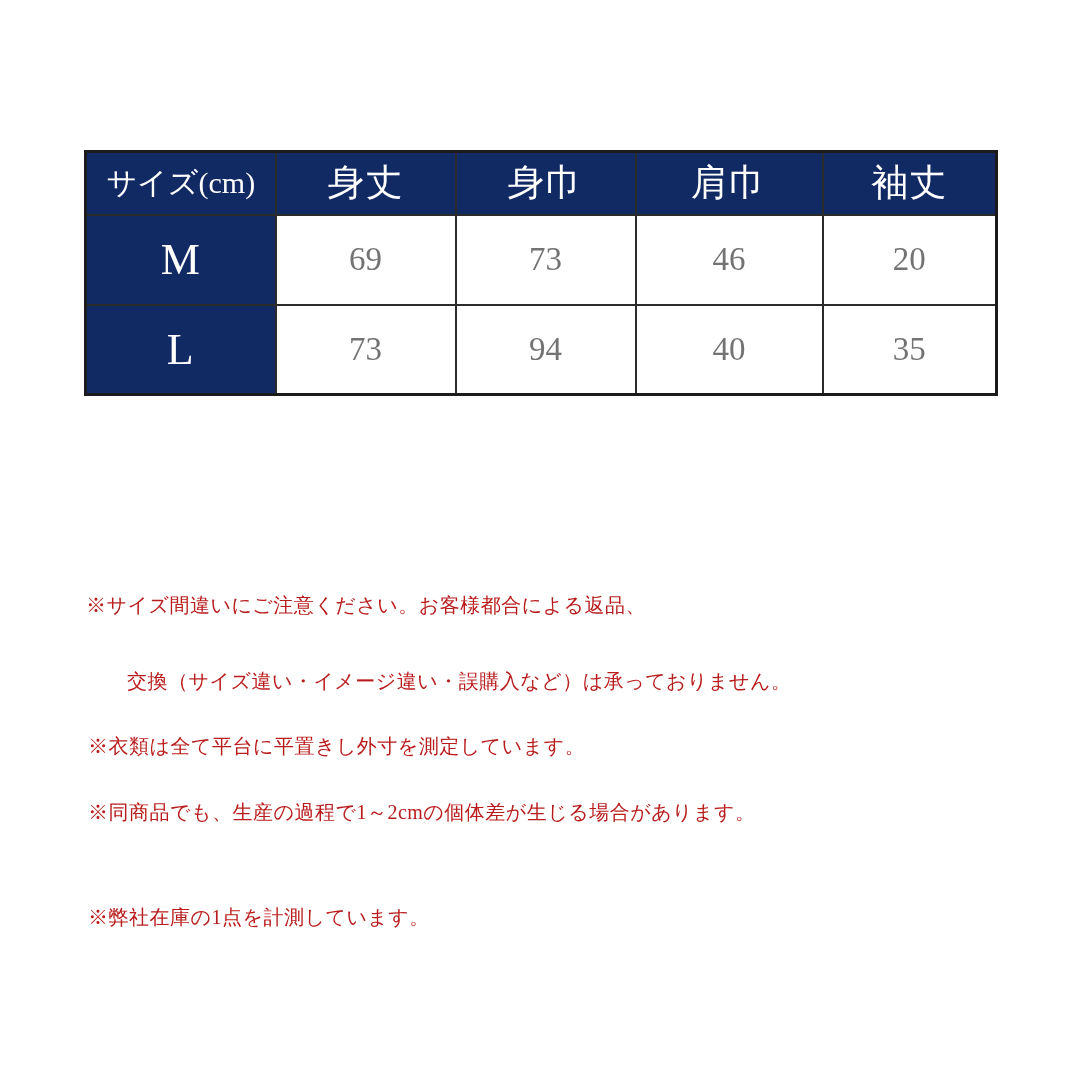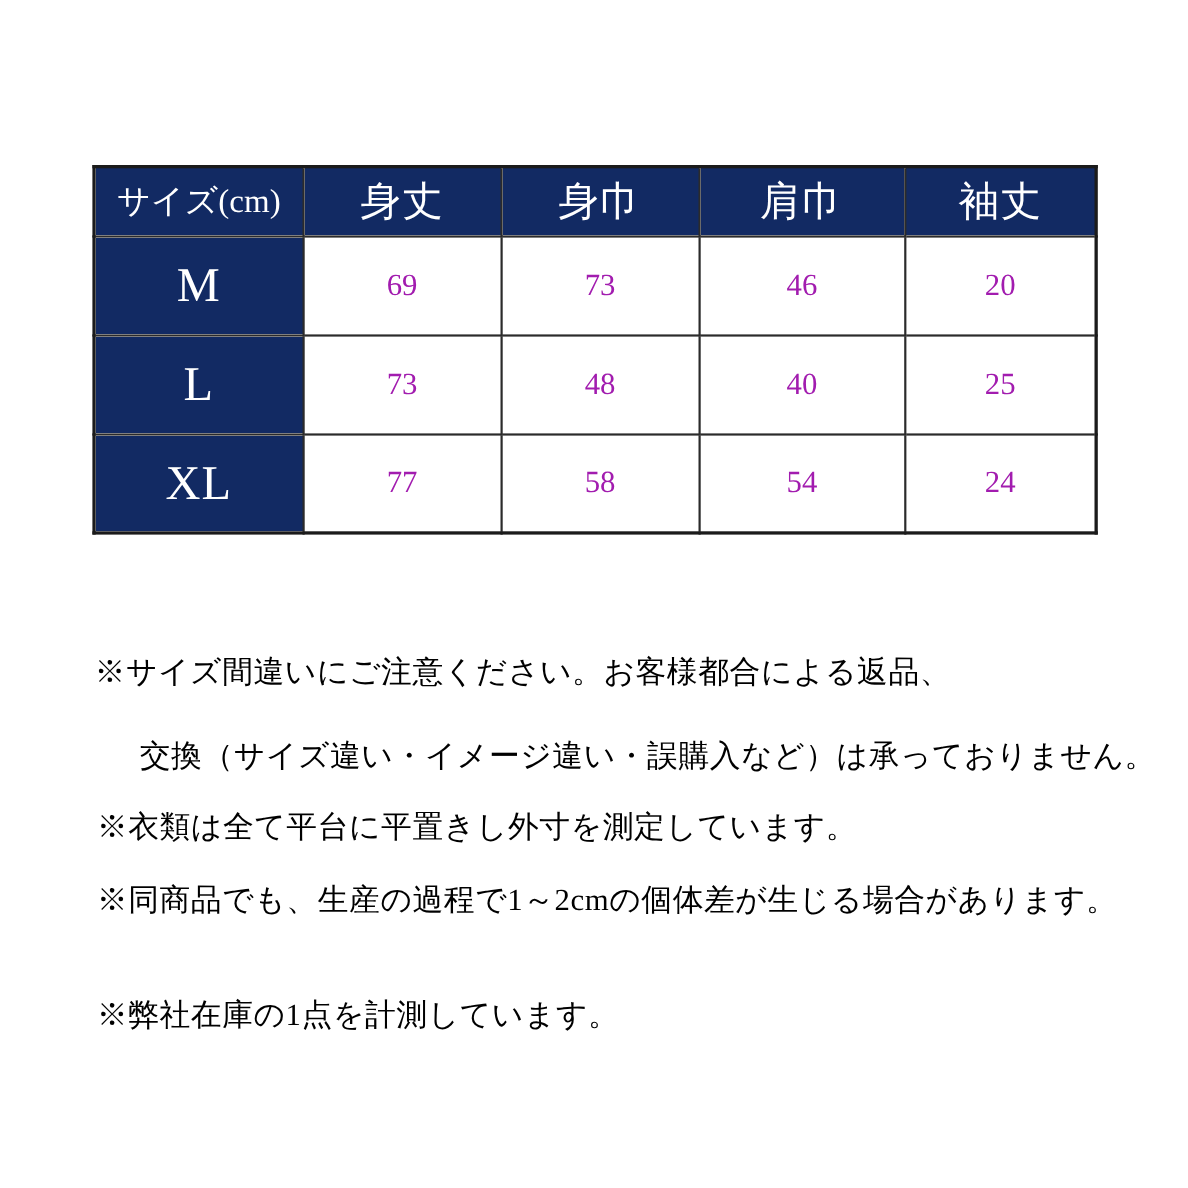--- a/index.html
+++ b/index.html
@@ -43,30 +43,30 @@
     font-weight: normal;
     letter-spacing: 1px;
   }
   thead th.col-size { font-size: 30px; letter-spacing: 0; }
   tbody th.size-cell {
     font-size: 44px;
     font-weight: normal;
     letter-spacing: 1px;
   }
   tbody td.value-cell {
-    font-size: 28px;
-    color: #a21caf;
+    font-size: 33px;
+    color: #737373;
     background: #ffffff;
   }
 
   
   .note {
     position: absolute;
-    font-size: 28px;
-    color: #000000;
+    font-size: 20px;
+    color: #b91c1c;
     white-space: nowrap;
     letter-spacing: 0.5px;
     font-family: Liberation Serif, serif;
   }
   .note-1a { left: 86px;  top: 592px; }
   .note-1b { left: 127px; top: 668px; }
   .note-2  { left: 88px;  top: 733px; }
   .note-3  { left: 88px;  top: 799px; text-align: right; }
   .note-4  { left: 88px;  top: 904px; }
 </style>
@@ -96,30 +96,23 @@
       <tr>
         <th class="navy-cell size-cell">M</th>
         <td class="value-cell">69</td>
         <td class="value-cell">73</td>
         <td class="value-cell">46</td>
         <td class="value-cell">20</td>
       </tr>
       <tr>
         <th class="navy-cell size-cell">L</th>
         <td class="value-cell">73</td>
-        <td class="value-cell">48</td>
+        <td class="value-cell">94</td>
         <td class="value-cell">40</td>
-        <td class="value-cell">25</td>
-      </tr>
-      <tr>
-        <th class="navy-cell size-cell">XL</th>
-        <td class="value-cell">77</td>
-        <td class="value-cell">58</td>
-        <td class="value-cell">54</td>
-        <td class="value-cell">24</td>
+        <td class="value-cell">35</td>
       </tr>
     </tbody>
   </table>
 
   <div>
     <p class="note note-1a">※サイズ間違いにご注意ください。お客様都合による返品、</p>
     <p class="note note-1b">交換（サイズ違い・イメージ違い・誤購入など）は承っておりません。</p>
     <p class="note note-2">※衣類は全て平台に平置きし外寸を測定しています。</p>
     <p class="note note-3">※同商品でも、生産の過程で1～2cmの個体差が生じる場合があります。</p>
     <p class="note note-4">※弊社在庫の1点を計測しています。</p>

